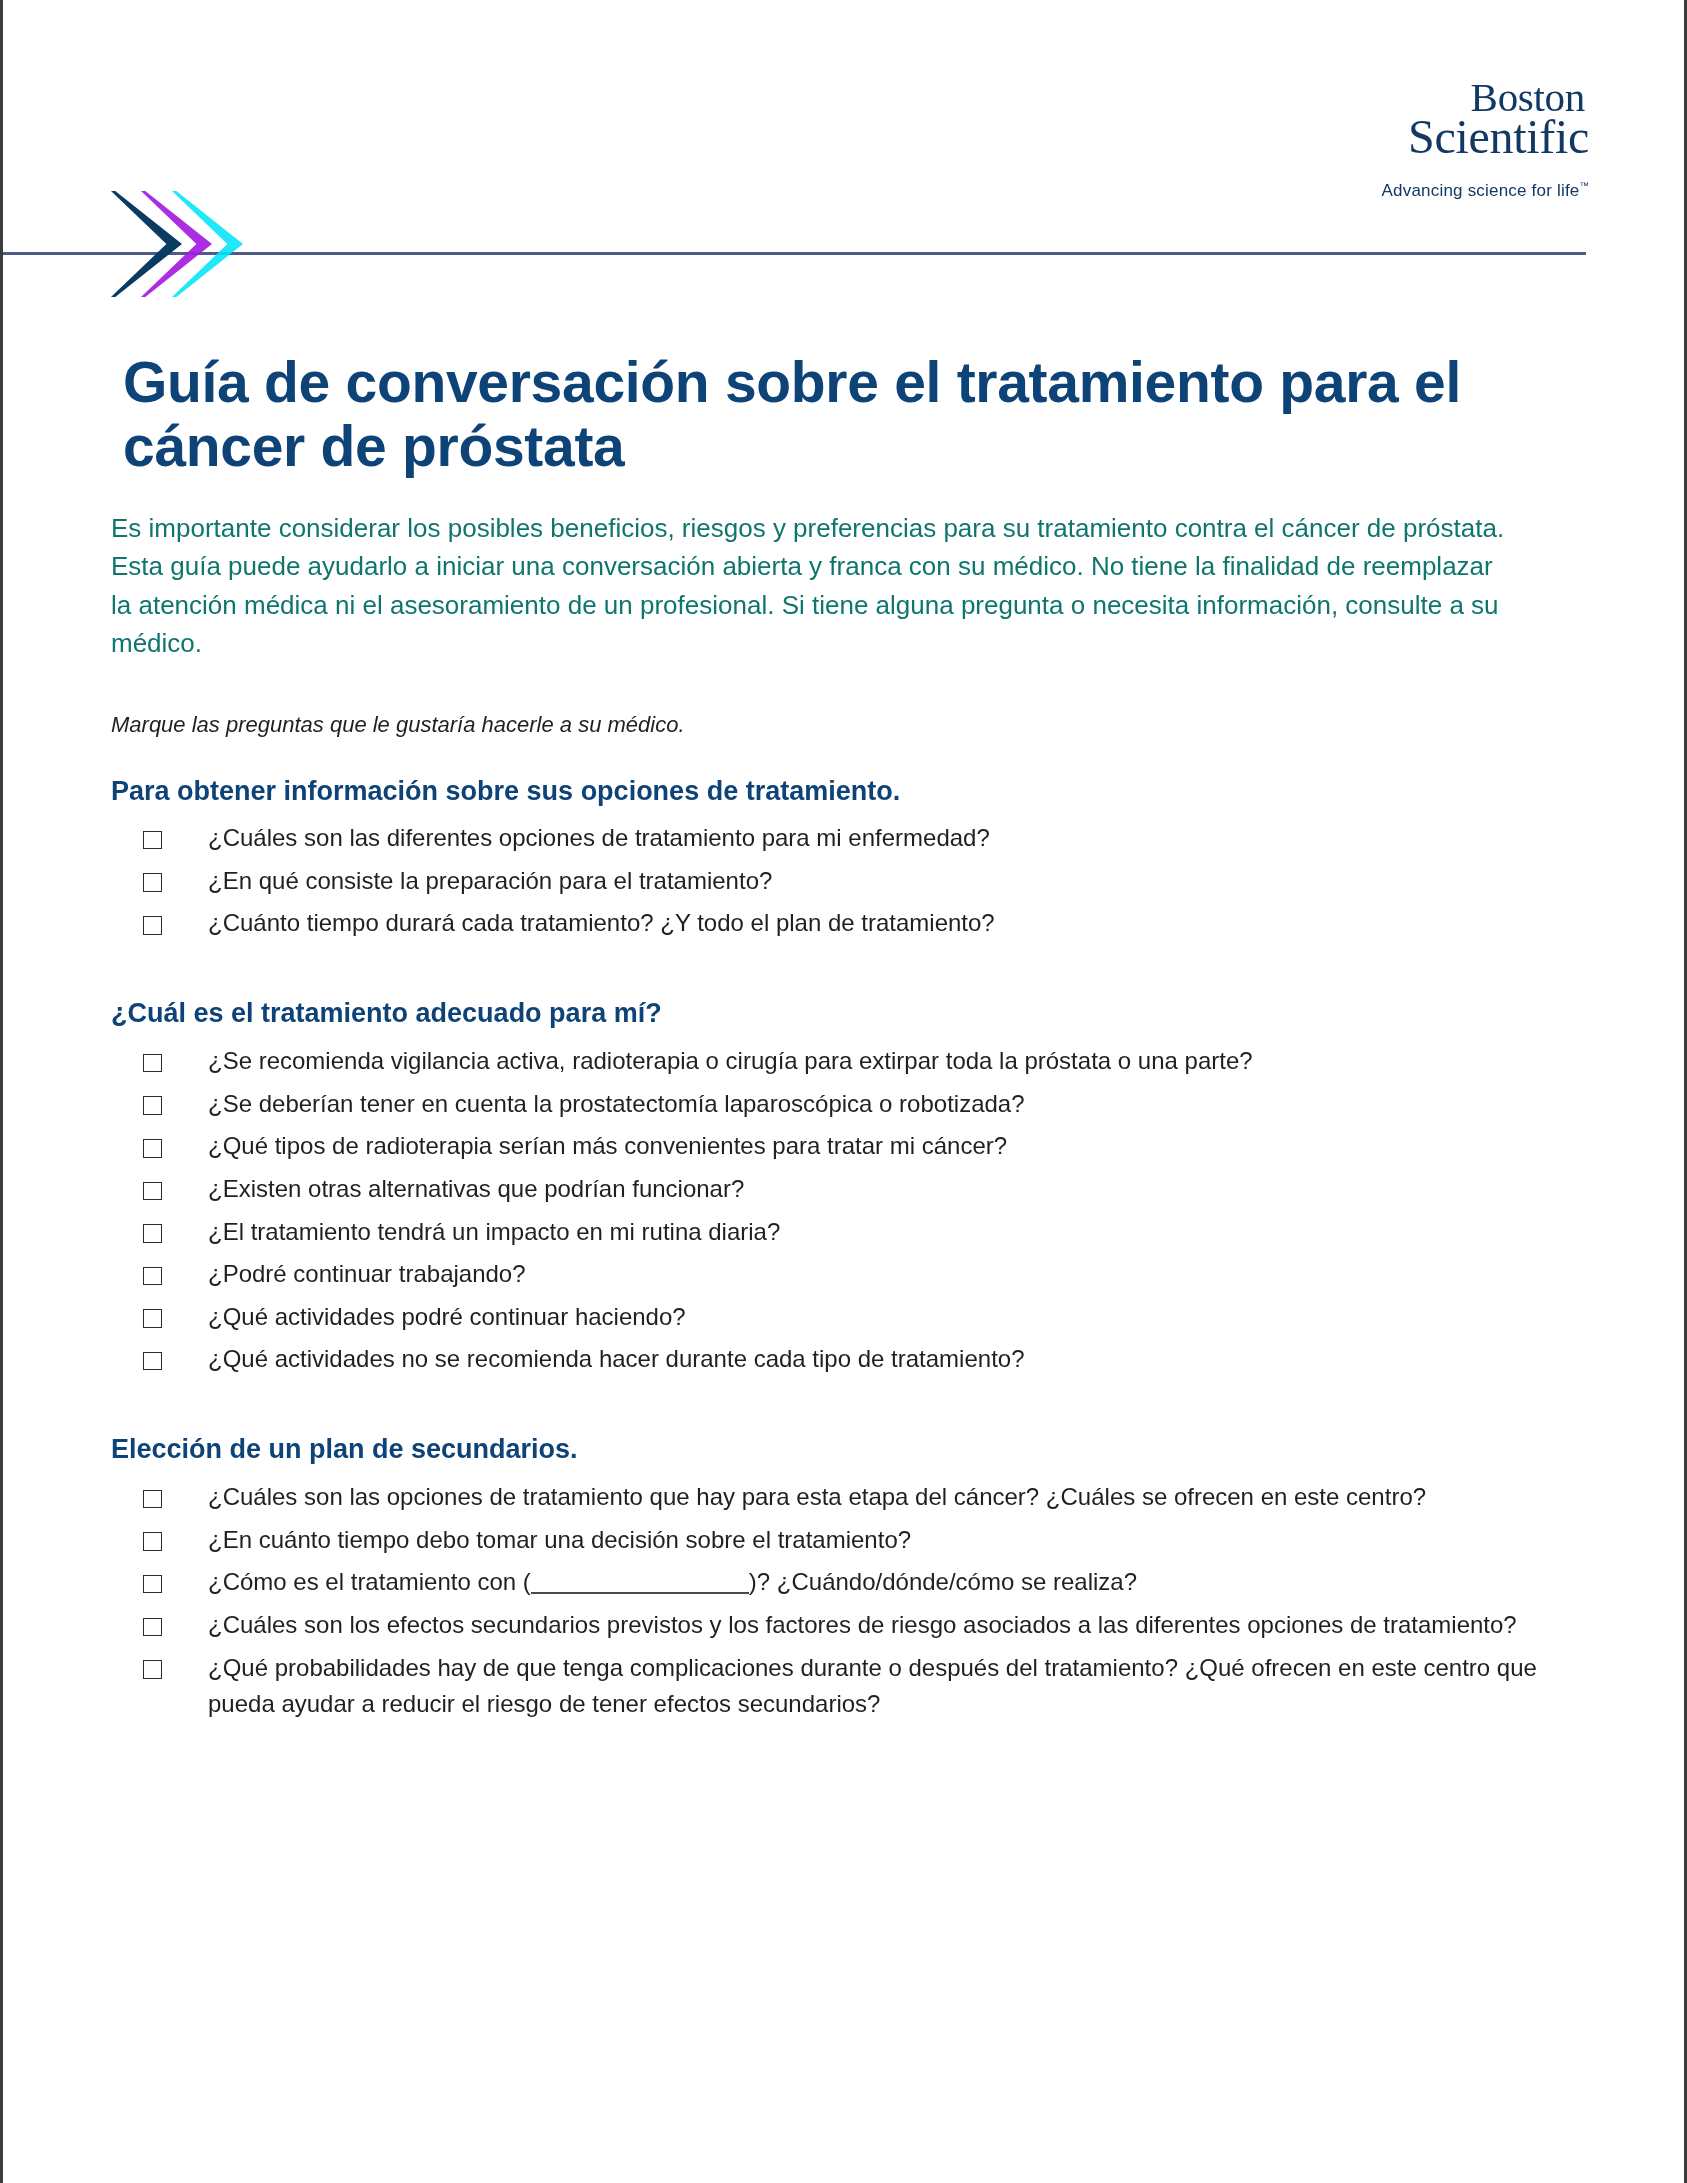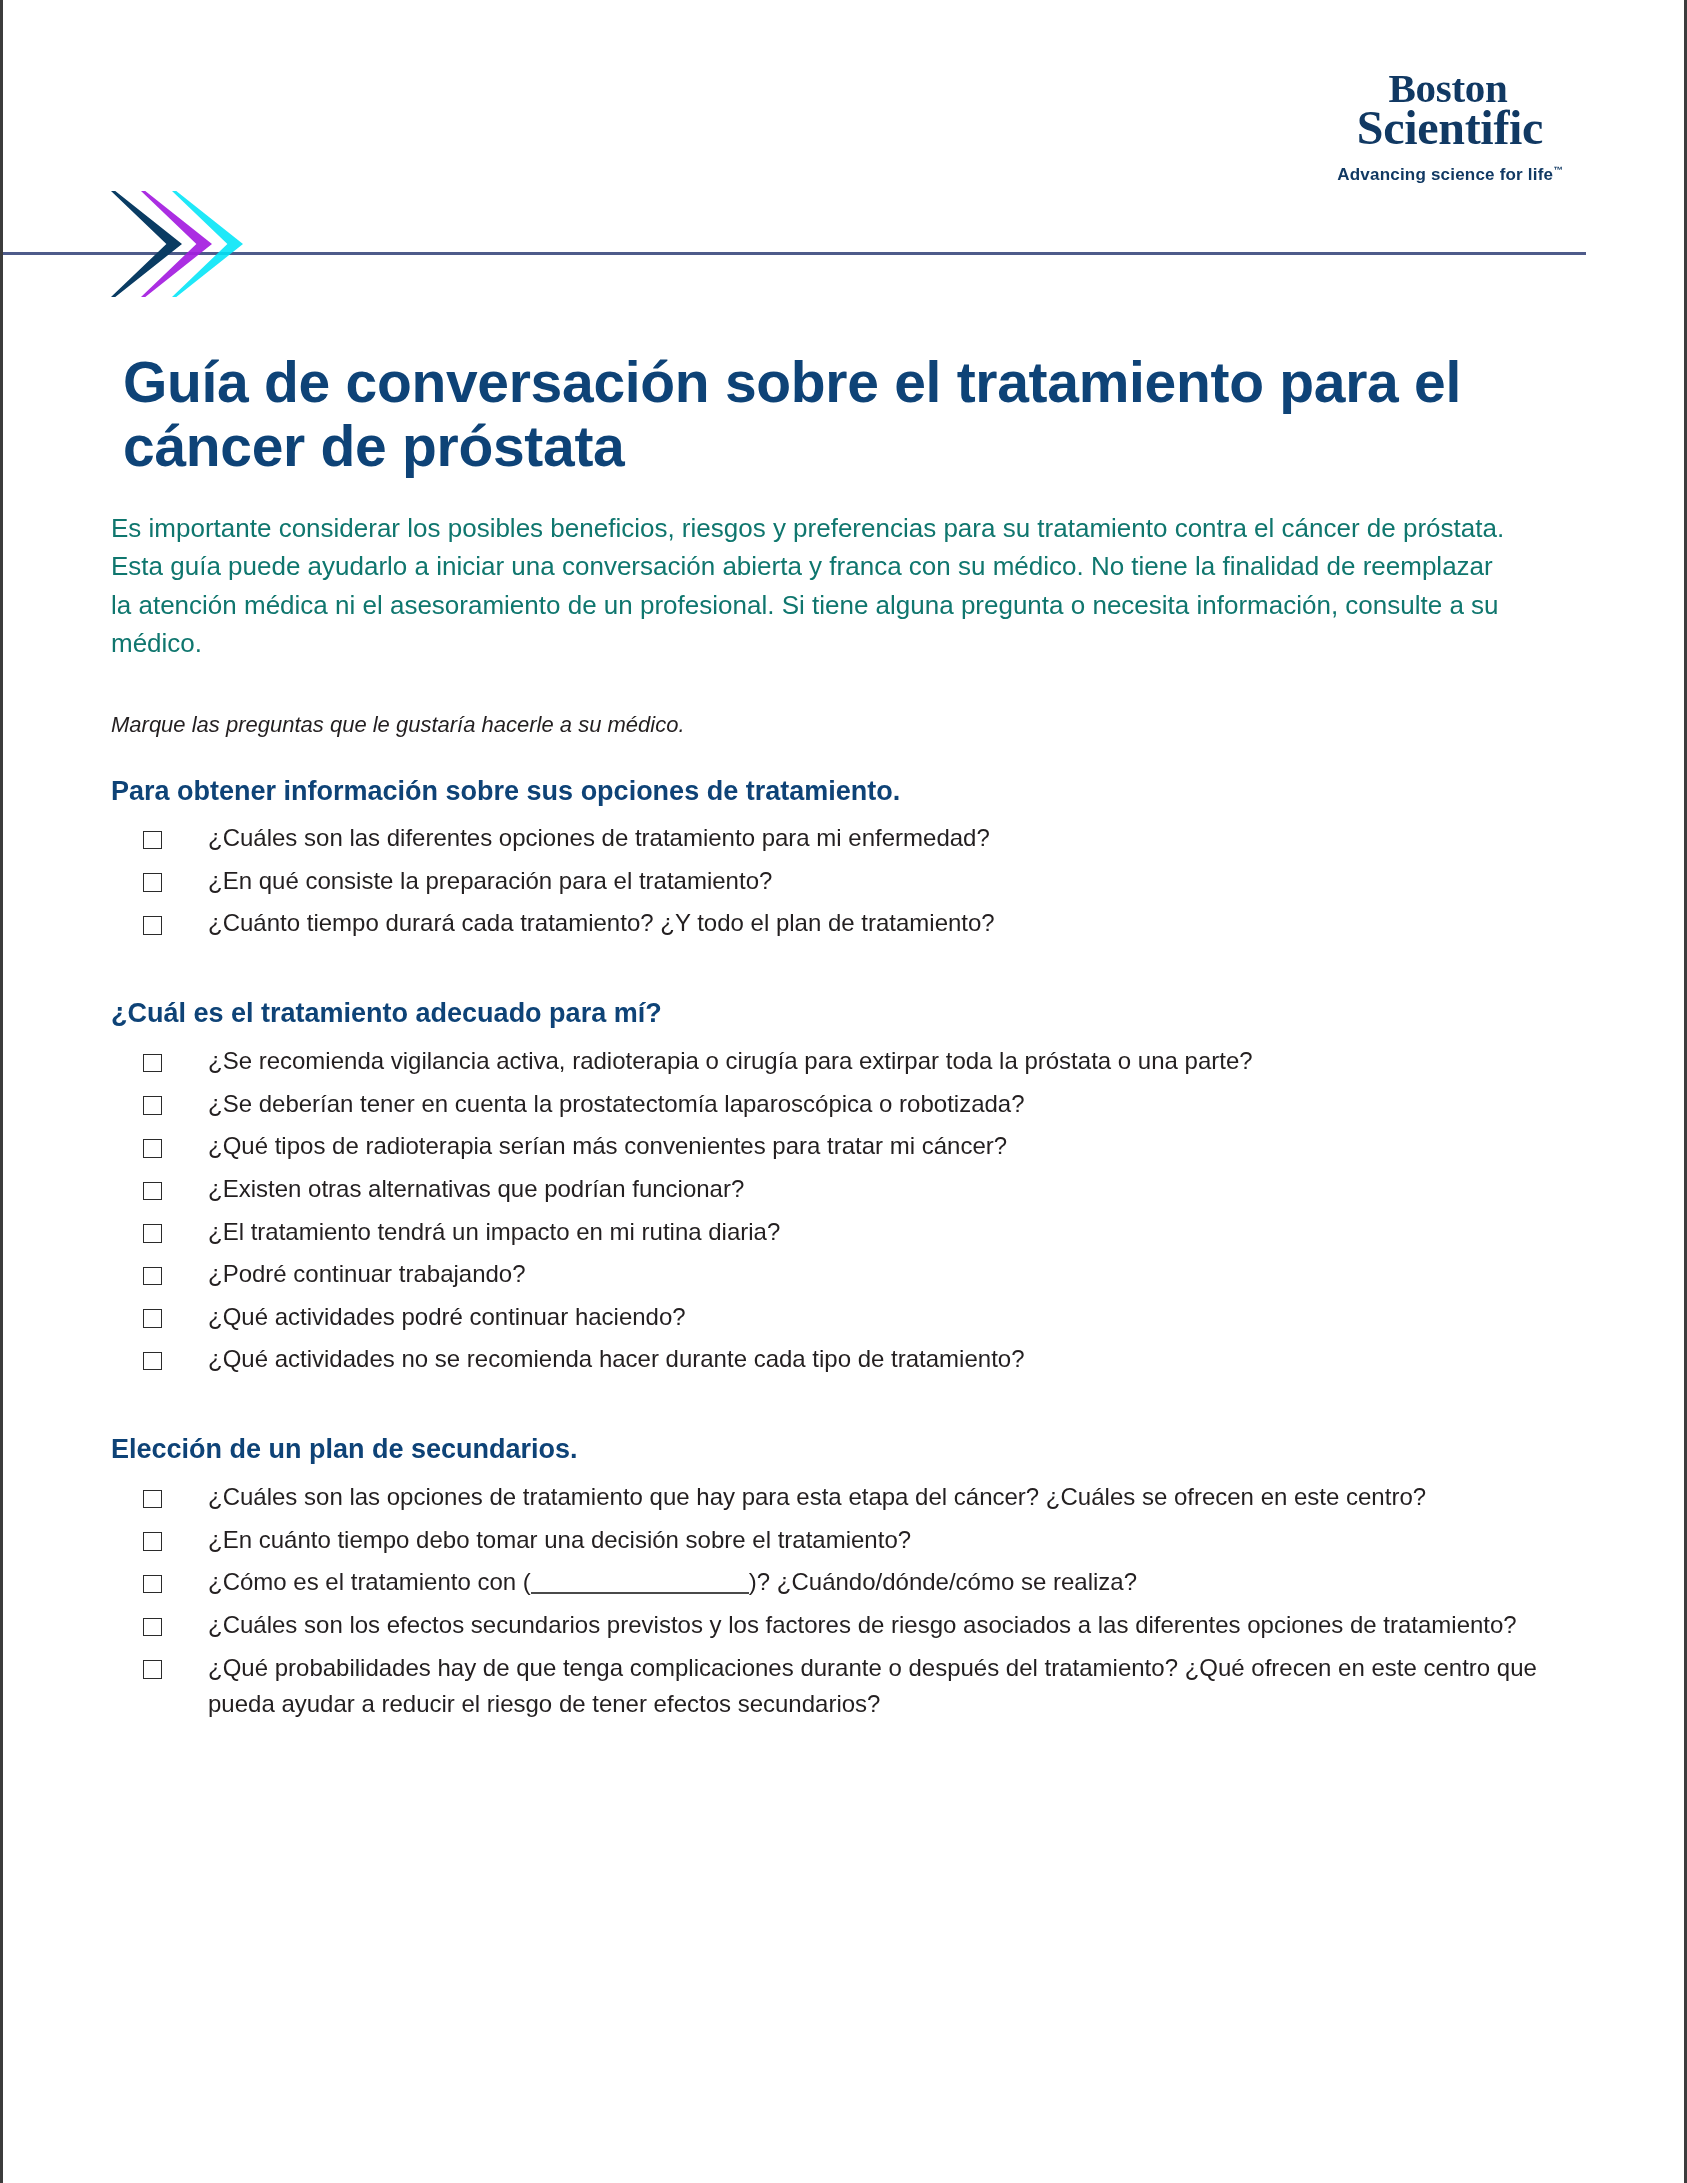--- a/index.html
+++ b/index.html
@@ -32,45 +32,44 @@
     position: absolute;
     right: 0; top: 0;
     width: 3.3px; height: 2183px;
     background: #3c3c3c;
   }
 
   
   .brand-logo {
     position: absolute;
     right: 98px;
-    top: 71px;
+    top: 80px;
     width: 278px;
-    text-align: center;
+    text-align: right;
     line-height: 1;
-    font-weight: bold;
   }
   .brand-logo .bl-boston,
   .brand-logo .bl-scientific {
     font-family: "Liberation Serif", "DejaVu Serif", serif;
     color: #113963;
     display: block;
     letter-spacing: -0.3px;
   }
   .brand-logo .bl-boston {
     font-size: 41px;
     margin-right: 4px;
     line-height: 0.86;
   }
   .brand-logo .bl-scientific {
     font-size: 48px;
     line-height: 0.92;
   }
   .brand-logo .bl-tagline {
     display: block;
-    margin-top: 16px;
+    margin-top: 23px;
     font-family: "Liberation Sans", sans-serif;
     font-size: 17px;
     color: #113963;
     letter-spacing: 0.2px;
   }
   .brand-logo .bl-tm {
     font-size: 9.3px;
     vertical-align: super;
   }
 

